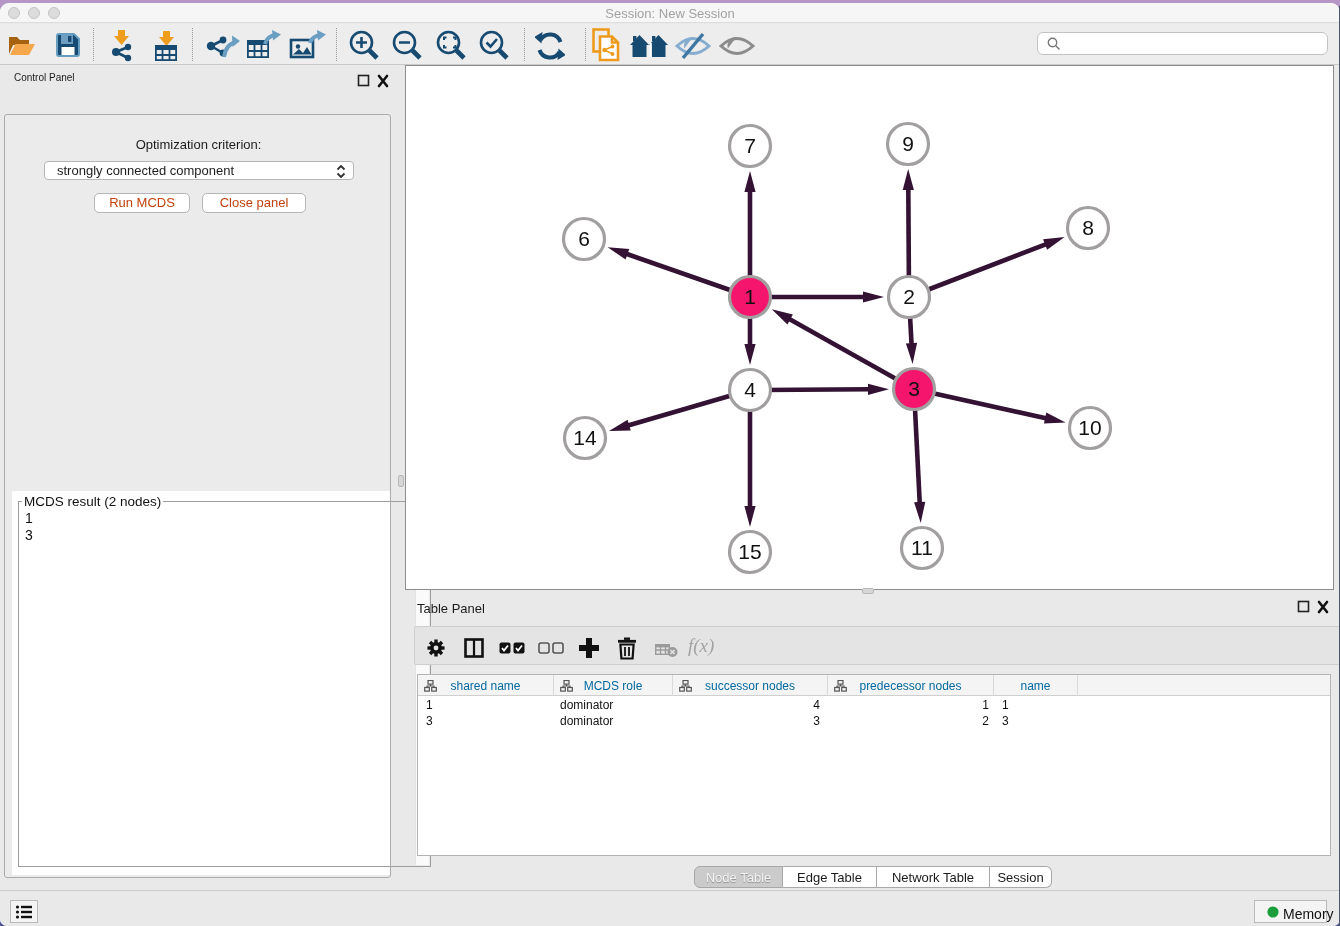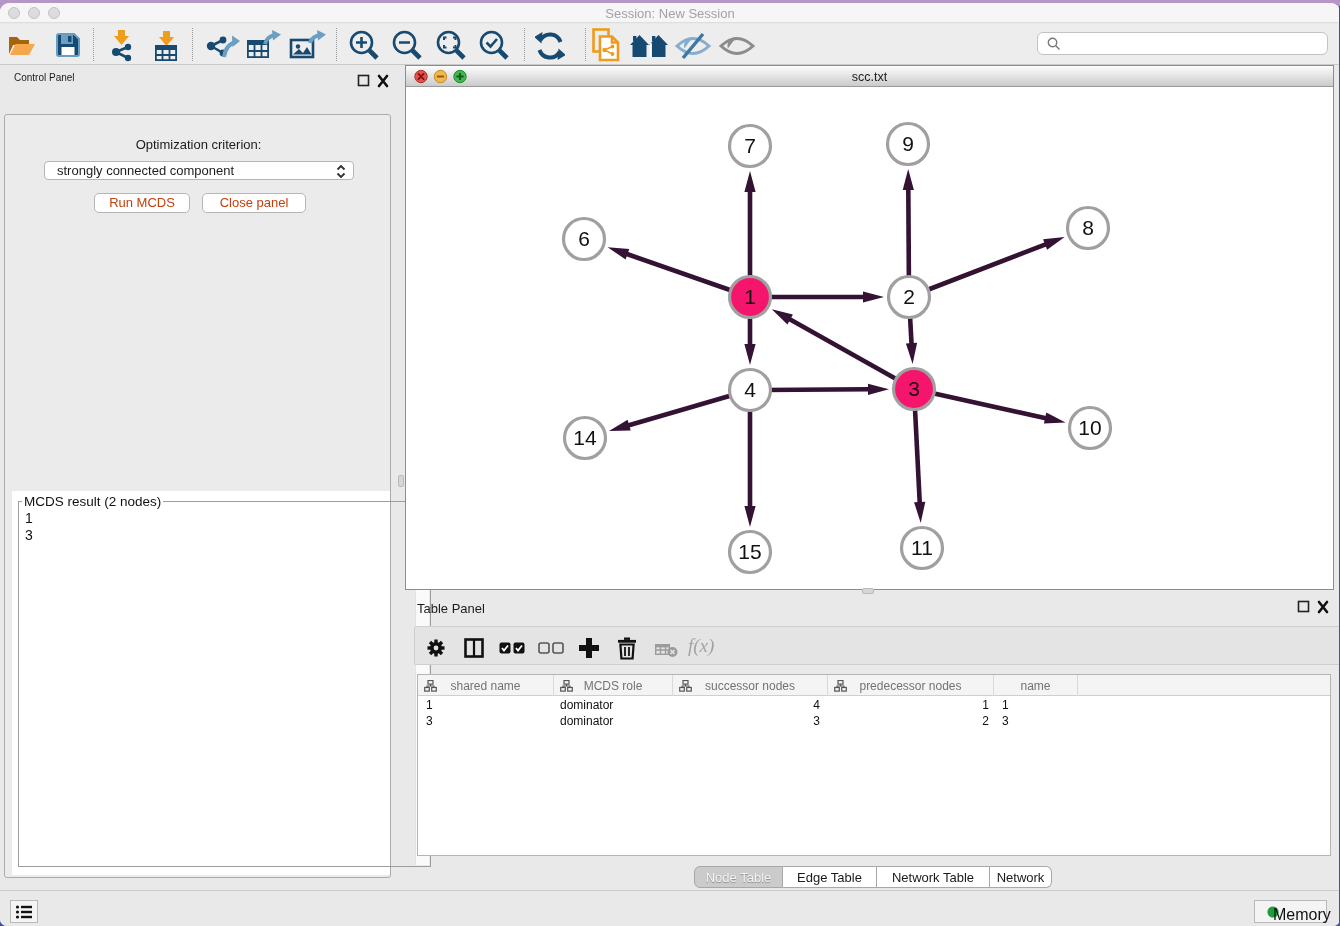--- a/index.html
+++ b/index.html
@@ -30,21 +30,21 @@
 #mcdssb { position:absolute; right:1px; top:1px; width:14px; height:362px; background:#fafafa; border-left:1px solid #e3e3e3; }
 
 #netwin { position:absolute; left:405px; top:62px; width:929px; height:525px; border:1px solid #8d8d8d; background:#fff; }
 #nettitle { position:absolute; left:0; top:0; width:927px; height:21px; background:linear-gradient(#fdfdfd,#cbcbcb); border-bottom:1px solid #9a9a9a; }
 #nettitle .t { position:absolute; width:100%; text-align:center; top:4px; font-size:12.5px; color:#1a1a1a; }
 .grip { position:absolute; background:#d6d6d6; border:1px solid #b9b9b9; border-radius:2px; }
 
 #tptitle { position:absolute; left:417px; top:598px; font-size:13px; color:#1c1c1c; }
 #tptools { position:absolute; left:414px; top:623px; width:958px; height:39px; background:#e4e4e4; border:1px solid #cecece; border-radius:2px; }
 #tbl { position:absolute; left:417px; top:671px; width:914px; height:182px; background:#fff; border:1px solid #b4b4b4; }
-#tblhead { position:absolute; left:0; top:0; width:912px; height:21px; background:#f4f4f4; border-bottom:1px solid #cfcfcf; font-size:12px; color:#737373; }
+#tblhead { position:absolute; left:0; top:0; width:912px; height:21px; background:#f4f4f4; border-bottom:1px solid #cfcfcf; font-size:12px; color:#0369a1; }
 .hcell { position:absolute; top:0; height:21px; border-right:1px solid #d9d9d9; }
 .hlabel { position:absolute; width:100%; text-align:center; top:4px; }
 .trow { position:absolute; font-size:12px; color:#111; }
 
 #statusbar { position:absolute; left:0; top:887px; width:1340px; height:36px; background:#e9e9e9; border-top:1px solid #cccccc; }
 #membtn { position:absolute; right:13px; top:9px; width:73px; height:23px; background:#f4f4f4; border:1px solid #b9b9b9; font-size:12.5px; color:#111; }
 #listbtn { position:absolute; left:10px; top:9px; width:28px; height:23px; background:#f4f4f4; border:1px solid #b9b9b9; }
 svg { position:absolute; }
 </style>
 </head>
@@ -196,31 +196,20 @@
   <div class="btn" style="left:94px;top:190px;width:96px">Run MCDS</div>
   <div class="btn" style="left:202px;top:190px;width:104px">Close panel</div>
   <div id="mcdswhite"></div>
   <div id="mcdsfs">
     <div id="mcdslegend">MCDS result (2 nodes)</div>
     <div id="mcdstext">1<br>3</div>
     <div id="mcdssb"></div>
   </div>
 
   <div id="netwin">
-    <div id="nettitle">
-      <div class="t">scc.txt</div>
-      <svg width="66" height="16" style="left:7px;top:3px" viewBox="0 0 66 16">
-        <circle cx="8" cy="7.5" r="6.2" fill="#e5504a" stroke="#a8352f" stroke-width="1"></circle>
-        <path d="M5.4 4.9 L10.6 10.1 M10.6 4.9 L5.4 10.1" stroke="#7e1410" stroke-width="1.8" stroke-linecap="round"></path>
-        <circle cx="27.5" cy="7.5" r="6.2" fill="#f3b74c" stroke="#c08b27" stroke-width="1"></circle>
-        <rect x="23.9" y="6.5" width="7.2" height="2" fill="#8e5f10"></rect>
-        <circle cx="47" cy="7.5" r="6.2" fill="#44b551" stroke="#1f8a2d" stroke-width="1"></circle>
-        <path d="M47 3.9 V11.1 M43.4 7.5 H50.6" stroke="#115c1c" stroke-width="1.9"></path>
-      </svg>
-    </div>
     <svg id="graph" width="927" height="503" style="left:0;top:21px" viewBox="0 0 927 503">
       <g stroke="#331233" stroke-width="4.6">
       <line x1="344.0" y1="210.0" x2="344.0" y2="103.0"></line>
       <line x1="344.0" y1="210.0" x2="219.5" y2="166.5"></line>
       <line x1="344.0" y1="210.0" x2="459.0" y2="210.0"></line>
       <line x1="344.0" y1="210.0" x2="344.0" y2="259.0"></line>
       <line x1="503.0" y1="210.0" x2="502.3" y2="101.0"></line>
       <line x1="503.0" y1="210.0" x2="640.9" y2="156.8"></line>
       <line x1="503.0" y1="210.0" x2="505.6" y2="258.1"></line>
       <line x1="508.0" y1="302.0" x2="382.4" y2="231.5"></line>
@@ -378,35 +367,35 @@
     <div class="trow" style="left:8px;top:39px">3</div>
     <div class="trow" style="left:142px;top:39px">dominator</div>
     <div class="trow" style="left:255px;width:147px;top:39px;text-align:right">3</div>
     <div class="trow" style="left:410px;width:161px;top:39px;text-align:right">2</div>
     <div class="trow" style="left:584px;top:39px">3</div>
   </div>
   <div class="tabrow" style="left:694px;top:863px;">
     <div class="tab sel" style="width:89px">Node Table</div>
     <div class="tab" style="width:94px">Edge Table</div>
     <div class="tab" style="width:113px">Network Table</div>
-    <div class="tab" style="width:62px">Network</div>
+    <div class="tab" style="width:62px">Session</div>
   </div>
 
   <div id="statusbar">
     <div id="listbtn">
         <svg width="18" height="16" style="left:4px;top:3px" viewBox="0 0 18 16">
           <circle cx="2.5" cy="3" r="1.6" fill="#111"></circle>
           <circle cx="2.5" cy="8" r="1.6" fill="#111"></circle>
           <circle cx="2.5" cy="13" r="1.6" fill="#111"></circle>
           <rect x="6" y="1.8" width="11" height="2.4" fill="#111"></rect>
           <rect x="6" y="6.8" width="11" height="2.4" fill="#111"></rect>
           <rect x="6" y="11.8" width="11" height="2.4" fill="#111"></rect>
         </svg>
       </div>
     <div id="membtn">
         <svg width="12" height="12" style="left:12px;top:5px" viewBox="0 0 12 12">
           <circle cx="6" cy="6" r="5.6" fill="#1d9e3c"></circle>
         </svg>
-        <span style="position:absolute;left:18px;top:5px;font-size:16px">Memory</span>
+        <span style="position:absolute;left:28px;top:5px;font-size:14px">Memory</span>
       </div>
   </div>
 </div>
 <div style="position:absolute;left:1338.6px;top:6px;width:1.4px;height:920px;background:#4a5572;z-index:20"></div>
 
 </body></html>

